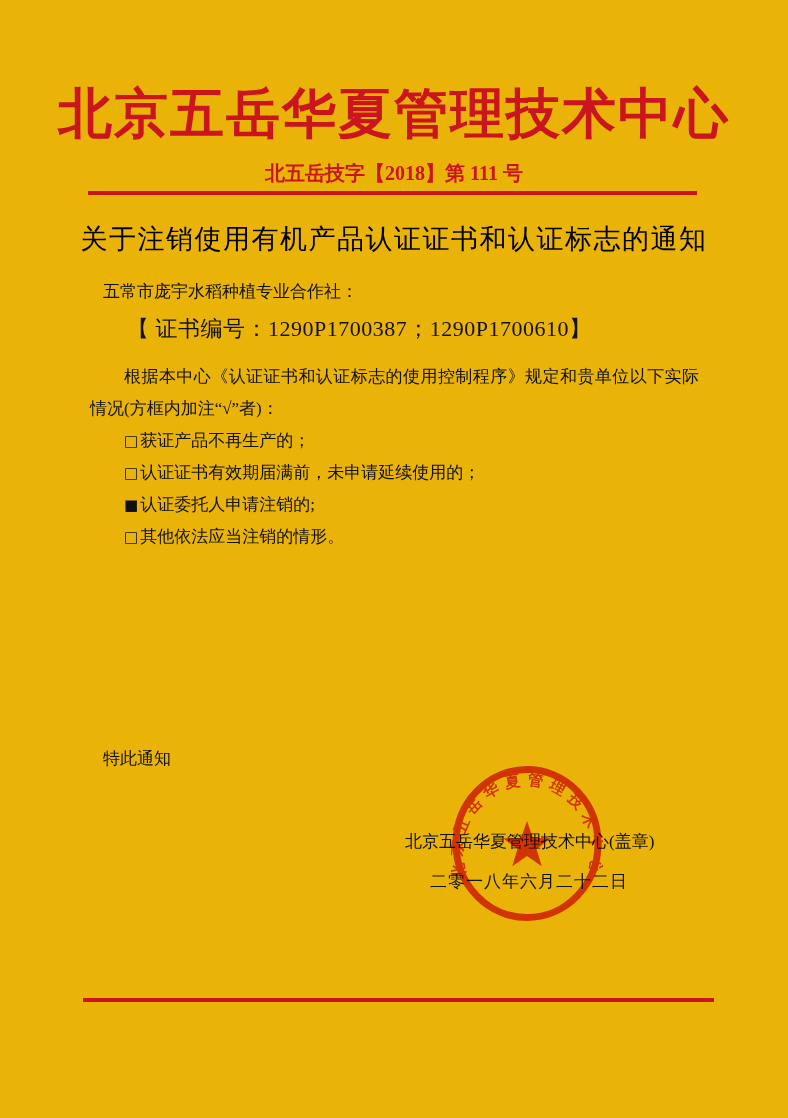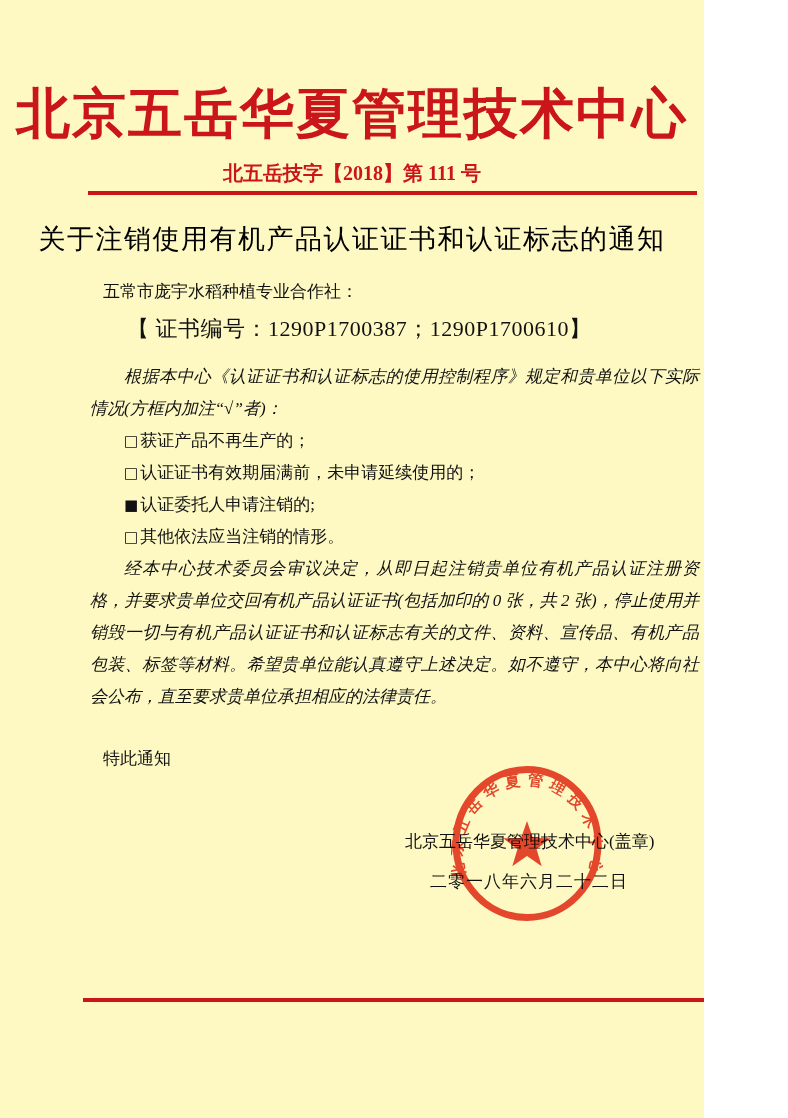--- a/index.html
+++ b/index.html
@@ -3,22 +3,22 @@
 <meta charset="utf-8">
 <style>
   :root{
     --header-red:#c9151b;
     --stamp-red:#e23a28;
     --ink:#111;
   }
   html,body{margin:0;padding:0;background:#fff;}
   .page{
     position:relative;
-    width:704px;height:1118px;
-    background:#fef9c3;
+    width:788px;height:1118px;
+    background:#eab308;
     overflow:hidden;
     font-family:"Liberation Serif","DejaVu Serif",serif;
     color:var(--ink);
   }
   .org-title{
     position:absolute;top:86px;left:0;right:0;
     text-align:center;
     font-family:"Liberation Sans","DejaVu Sans",sans-serif;
     font-weight:bold;
     font-size:54px;line-height:54px;
@@ -51,21 +51,21 @@
   .cert-line{
     position:absolute;top:318px;left:127px;
     font-size:22px;line-height:22px;
     letter-spacing:0.5px;
   }
   .body-text{
     position:absolute;top:361px;left:90px;width:609px;
     font-size:17px;line-height:32px;
     text-align:justify;
   }
-  .body-text p{margin:0;text-indent:2em;font-style:italic;}
+  .body-text p{margin:0;text-indent:2em;}
   .opt-row{padding-left:2em;}
   .opt-box{
     font-family:"DejaVu Sans",sans-serif;
     font-size:15px;
     margin-right:2px;
   }
   .closing{
     position:absolute;top:748px;left:103px;
     font-size:17px;line-height:22px;
   }
@@ -109,21 +109,20 @@
     <p>根据本中心《认证证书和认证标志的使用控制程序》规定和贵单位以下实际情况(方框内加注“√”者)：</p>
 
     <div class="opt-row"><span class="opt-box">□</span><span>获证产品不再生产的；</span></div>
 
     <div class="opt-row"><span class="opt-box">□</span><span>认证证书有效期届满前，未申请延续使用的；</span></div>
 
     <div class="opt-row"><span class="opt-box">■</span><span>认证委托人申请注销的;</span></div>
 
     <div class="opt-row"><span class="opt-box">□</span><span>其他依法应当注销的情形。</span></div>
 
-    <p>经本中心技术委员会审议决定，从即日起注销贵单位有机产品认证注册资格，并要求贵单位交回有机产品认证证书(包括加印的 0 张，共 2 张)，停止使用并销毁一切与有机产品认证证书和认证标志有关的文件、资料、宣传品、有机产品包装、标签等材料。希望贵单位能认真遵守上述决定。如不遵守，本中心将向社会公布，直至要求贵单位承担相应的法律责任。</p>
   </div>
 
   <div class="closing">特此通知</div>
 
   <div class="signature">北京五岳华夏管理技术中心(盖章)</div>
 
   <div class="sign-date">二零一八年六月二十二日</div>
 
   <svg class="stamp" viewBox="0 0 152 160" xmlns="http://www.w3.org/2000/svg">
     <ellipse cx="76" cy="79.5" rx="71" ry="74" fill="none" stroke="#e23a28" stroke-width="7"></ellipse>

